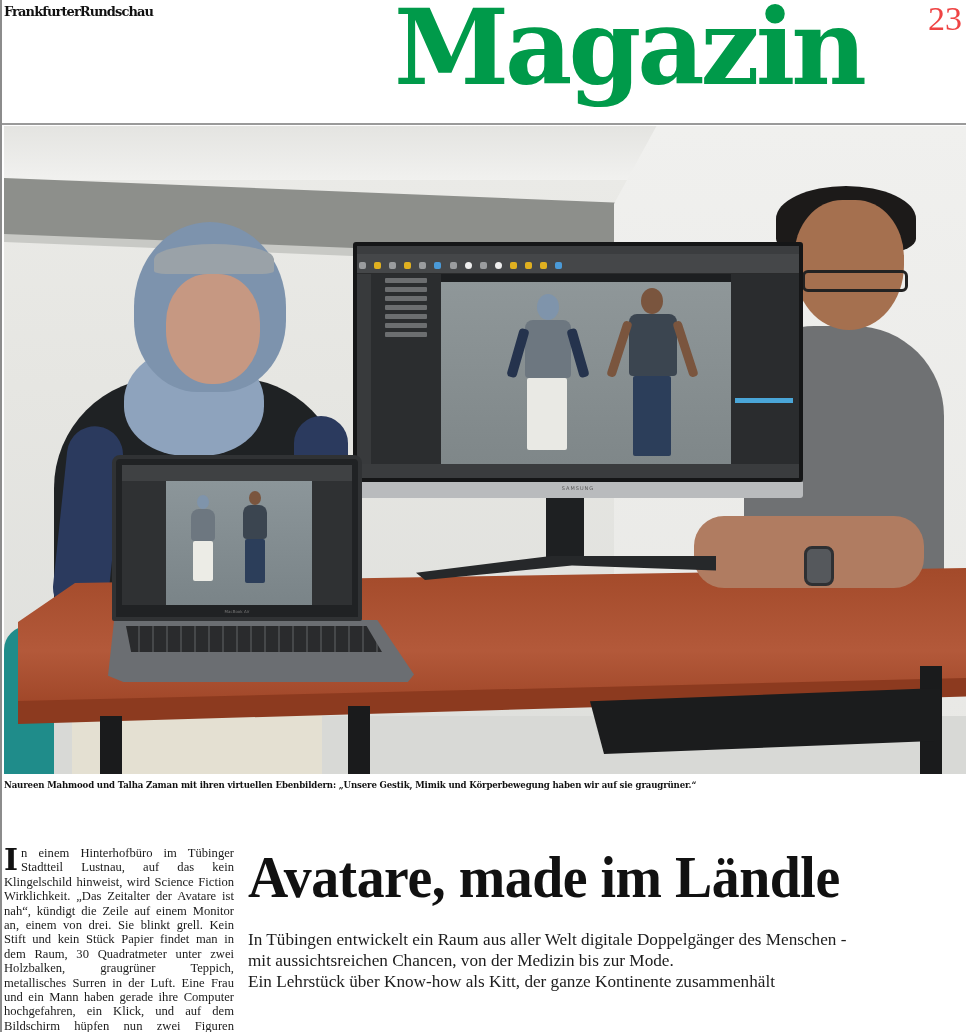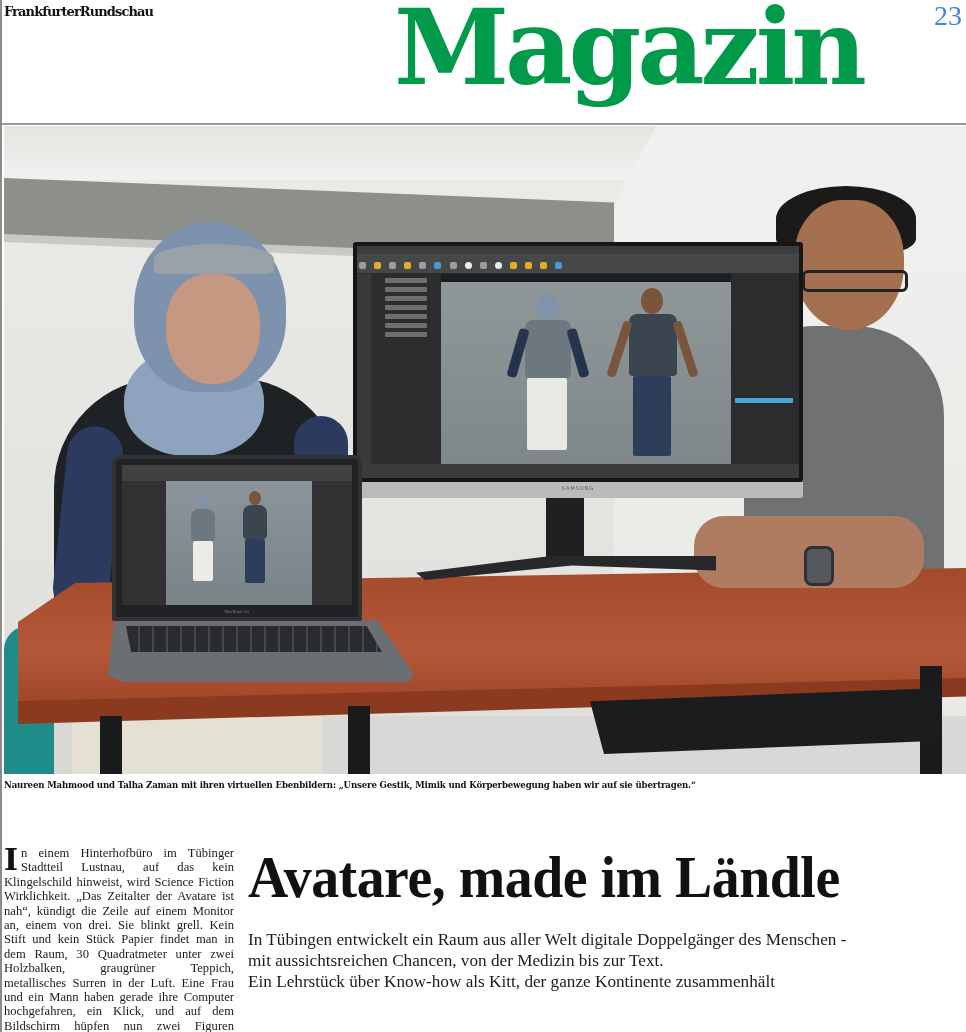--- a/index.html
+++ b/index.html
@@ -4,21 +4,21 @@
 <style>
   * { box-sizing: border-box; margin: 0; padding: 0; }
   html, body { width: 966px; height: 1032px; overflow: hidden; background: #ffffff; }
   body { position: relative; font-family: "DejaVu Serif", serif; color: #1a1a1a; }
   .page { position: absolute; left: 0; top: 0; width: 966px; height: 1032px; border-left: 2px solid #8c8c8c; background: #fff; }
 
   
   .masthead { position: absolute; left: 0; top: 0; width: 966px; height: 125px; border-bottom: 2px solid #9a9a9a; background: #fff; }
   .brand { position: absolute; left: 2px; top: 4px; font-family: "DejaVu Serif", serif; font-weight: bold; font-size: 13px; letter-spacing: -0.9px; color: #111; }
   .section-title { position: absolute; left: 392px; top: -14px; font-family: "DejaVu Serif", serif; font-weight: bold; font-size: 104px; letter-spacing: -4px; color: #009a4a; line-height: 1.2; }
-  .page-number { position: absolute; right: 6px; top: 0px; font-family: "Liberation Serif", serif; font-size: 28px; color: #3b82f6; }
+  .page-number { position: absolute; right: 6px; top: 0px; font-family: "Liberation Serif", serif; font-size: 34px; color: #ef4444; }
 
   
   .photo { position: absolute; left: 2px; top: 126px; width: 964px; height: 648px; overflow: hidden; background: #e9e9e6; }
   .wall { position: absolute; left: 0; top: 0; width: 100%; height: 100%; background: linear-gradient(180deg,#ebebe8 0%,#e6e6e2 40%,#dedfdc 100%); }
   .beam { position: absolute; left: 0; top: 52px; width: 690px; height: 58px; background: #8d8f8b; transform: skewY(2.3deg); transform-origin: left top; }
   .beam-shade { position: absolute; left: 0; top: 108px; width: 700px; height: 8px; background: #c8c9c5; transform: skewY(2.3deg); transform-origin: left top; }
   .ceiling-edge { position: absolute; left: 0; top: 0; width: 100%; height: 54px; background: linear-gradient(180deg,#e4e4e1,#f1f1ef); }
   .right-wall { position: absolute; left: 610px; top: 0; width: 354px; height: 648px; background: linear-gradient(180deg,#f0f0ee,#e8e8e5); clip-path: polygon(12% 0,100% 0,100% 100%,0 100%,0 12%); }
 
   
@@ -217,27 +217,27 @@
         <div class="avatar" style="left:114px;top:26px;width:38px;height:96px;">
           <div class="av-head" style="left:13px;top:0;width:12px;height:14px;background:#7a553e;"></div>
           <div class="av-torso" style="left:7px;top:14px;width:24px;height:34px;background:#3b4550;"></div>
           <div class="av-legs" style="left:9px;top:48px;width:20px;height:44px;background:#2c3e5a;"></div>
         </div>
       </div>
       <div class="laptop-label">MacBook Air</div>
     </div>
   </figure>
 
-  <div class="caption">Naureen Mahmood und Talha Zaman mit ihren virtuellen Ebenbildern: „Unsere Gestik, Mimik und Körperbewegung haben wir auf sie übertragen.“</div>
+  <div class="caption">Naureen Mahmood und Talha Zaman mit ihren virtuellen Ebenbildern: „Unsere Gestik, Mimik und Körperbewegung haben wir auf sie graugrüner.“</div>
 
   <div class="body-column">
     <p><span class="dropcap">I</span><span>n einem Hinterhofbüro im Tübinger Stadtteil Lustnau, auf das kein Klingelschild hinweist, wird Science Fiction Wirklichkeit. „Das Zeitalter der Avatare ist nah“, kündigt die Zeile auf einem Monitor an, einem von drei. Sie blinkt grell. Kein Stift und kein Stück Papier findet man in dem Raum, 30 Quadratmeter unter zwei Holzbalken, graugrüner Teppich, metallisches Surren in der Luft. Eine Frau und ein Mann haben gerade ihre Computer hochgefahren, ein Klick, und auf dem Bildschirm hüpfen nun zwei Figuren entgegen,</span></p>
   </div>
 
   <h1 class="headline">Avatare, made im Ländle</h1>
 
   <div class="deck">
     <span class="line">In Tübingen entwickelt ein Raum aus aller Welt digitale Doppelgänger des Menschen -</span>
-    <span class="line">mit aussichtsreichen Chancen, von der Medizin bis zur Text.</span>
+    <span class="line">mit aussichtsreichen Chancen, von der Medizin bis zur Mode.</span>
     <span class="line">Ein Lehrstück über Know-how als Kitt, der ganze Kontinente zusammenhält</span>
   </div>
 
 </div>
 
 </body></html>

